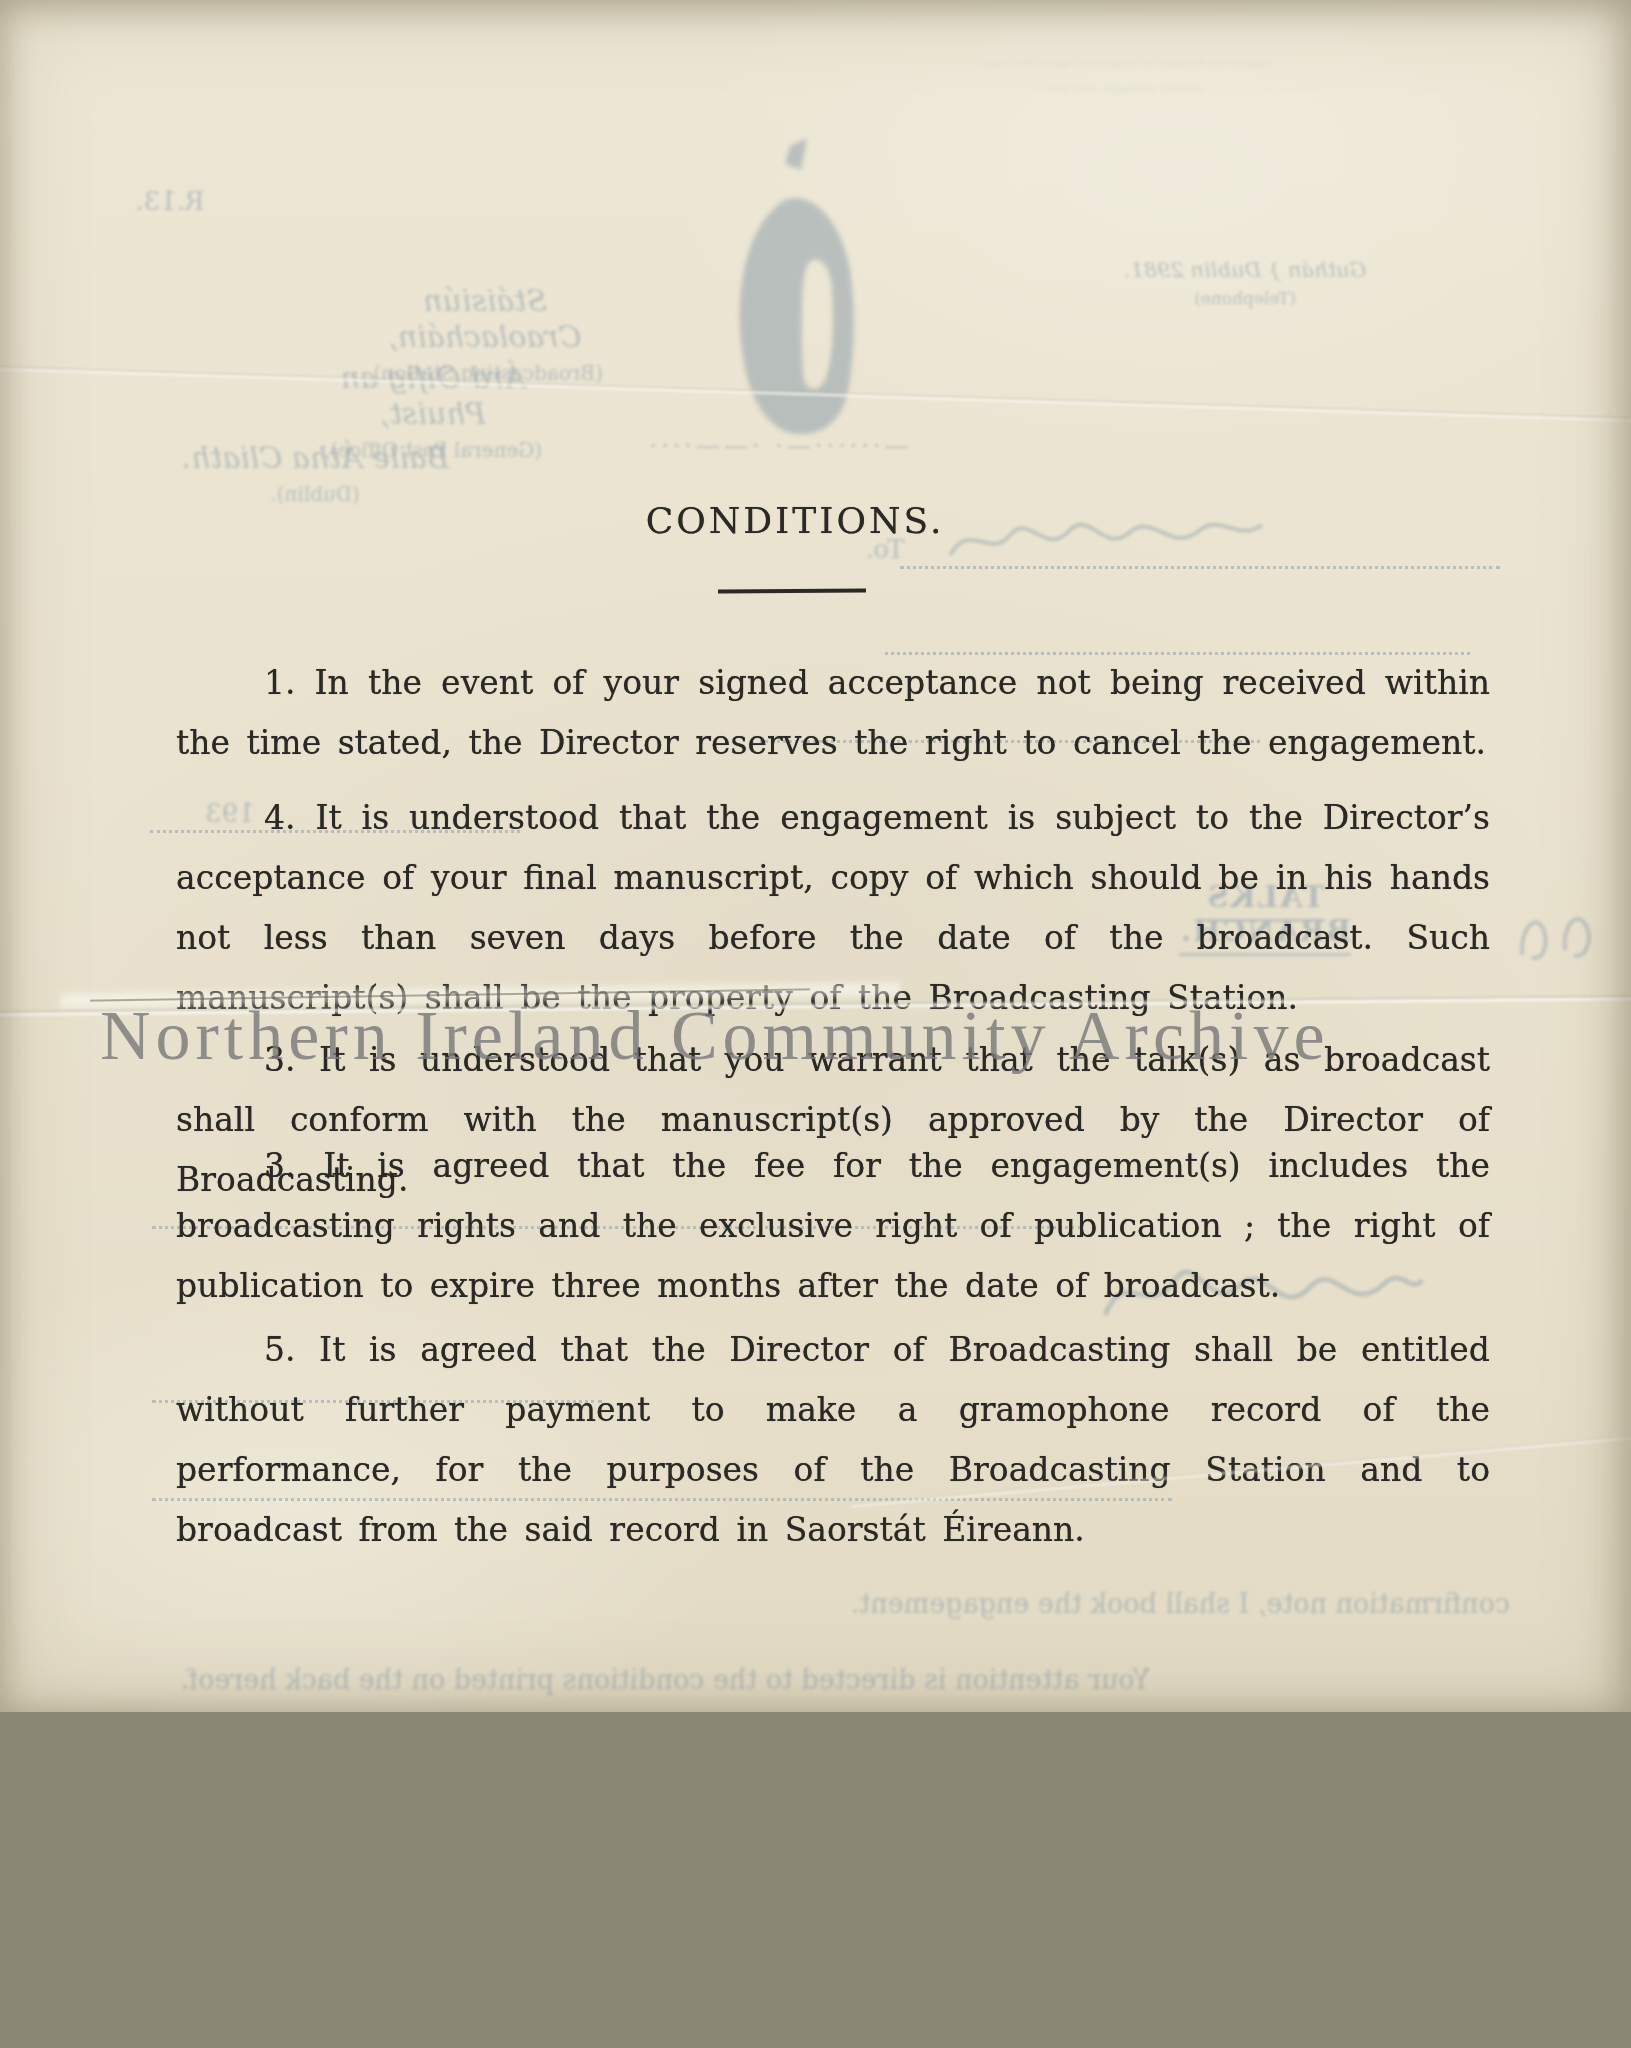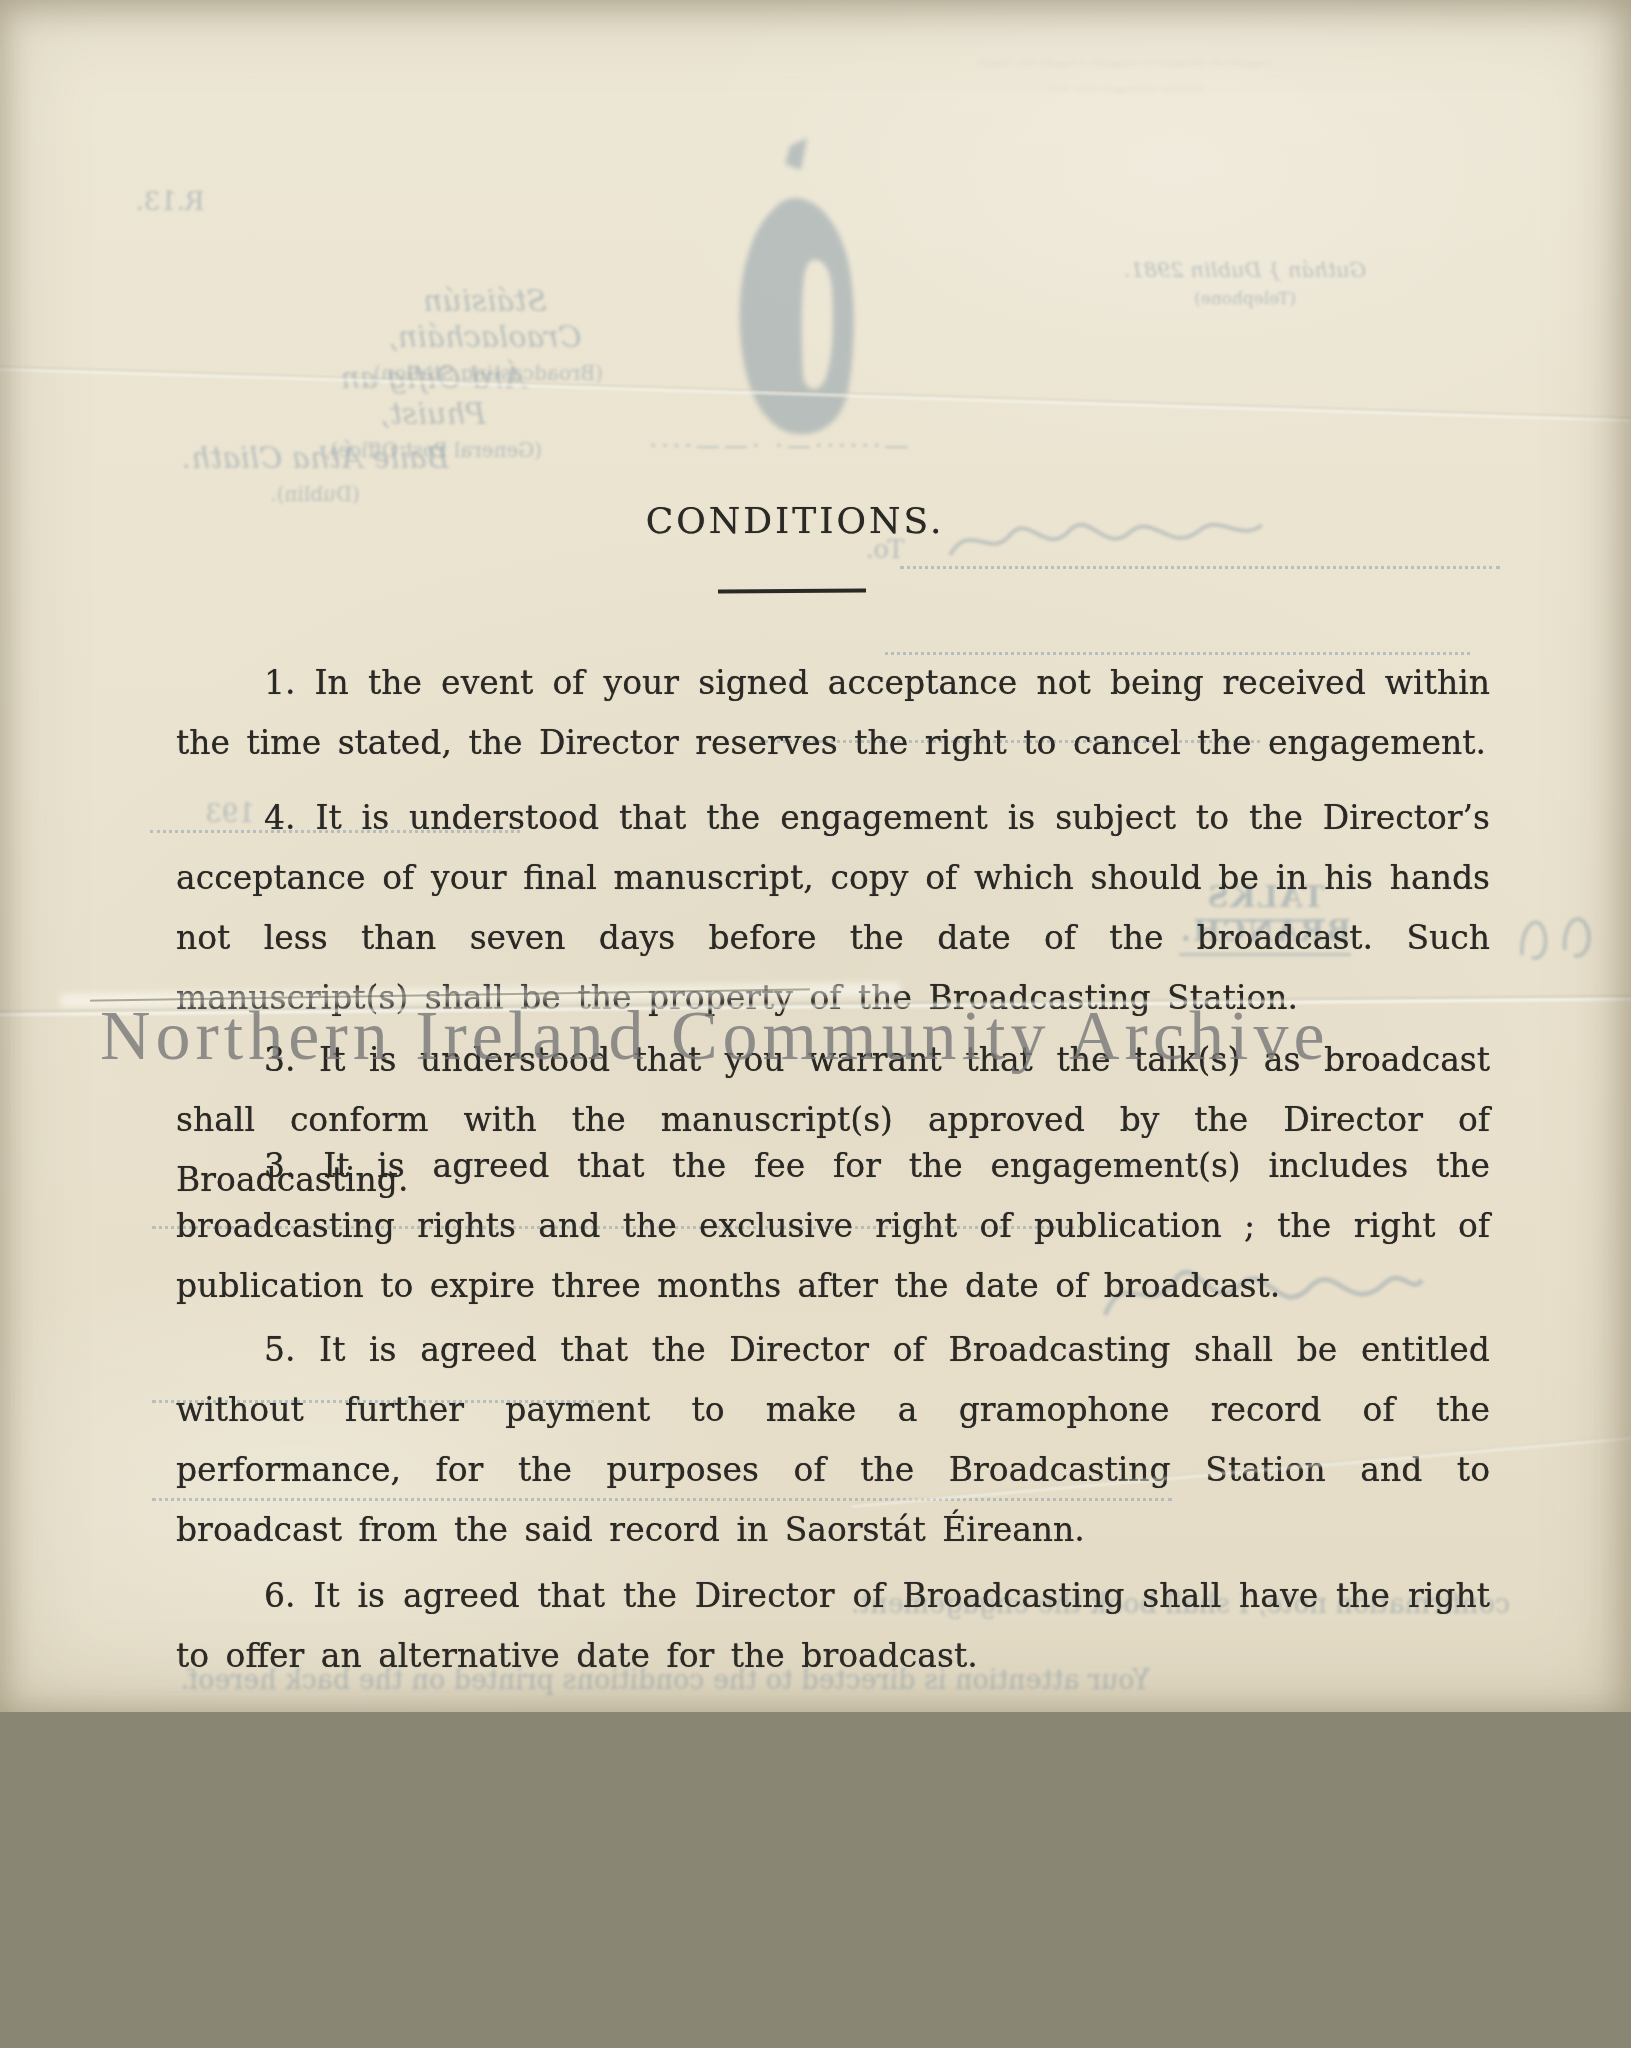--- a/index.html
+++ b/index.html
@@ -140,21 +140,20 @@
   </svg>
 
   <div class="ink doc-title">CONDITIONS.</div>
   <div class="title-rule"></div>
 
   <p class="ink cond c1">1. In the event of your signed acceptance not being received within the time stated, the Director reserves the right to cancel the engagement.</p>
   <p class="ink cond c2">4. It is understood that the engagement is subject to the Director’s acceptance of your final manuscript, copy of which should be in his hands not less than seven days before the date of the broadcast.  Such manuscript(s) shall be the property of the Broadcasting Station.</p>
   <p class="ink cond c3">3. It is understood that you warrant that the talk(s) as broadcast shall conform with the manuscript(s) approved by the Director of Broadcasting.</p>
   <p class="ink cond c4">3. It is agreed that the fee for the engagement(s) includes the broadcasting rights and the exclusive right of publication ; the right of publication to expire three months after the date of broadcast.</p>
   <p class="ink cond c5">5. It is agreed that the Director of Broadcasting shall be entitled without further payment to make a gramophone record of the performance, for the purposes of the Broadcasting Station and to broadcast from the said record in Saorstát Éireann.</p>
-  <p class="ink cond c6">6. It is agreed that the Director of Broadcasting shall have the right to offer an alternative date for the broadcast.</p>
 
   <div class="crease crease1"></div>
   <div class="crease crease2b"></div>
   <div class="crease crease2c"></div>
   <div class="crease crease2"></div>
   <div class="crease crease3"></div>
   <div class="crease crease4"></div>
   <div class="crease crease5"></div>
 
   <div class="watermark">Northern Ireland Community Archive</div>

